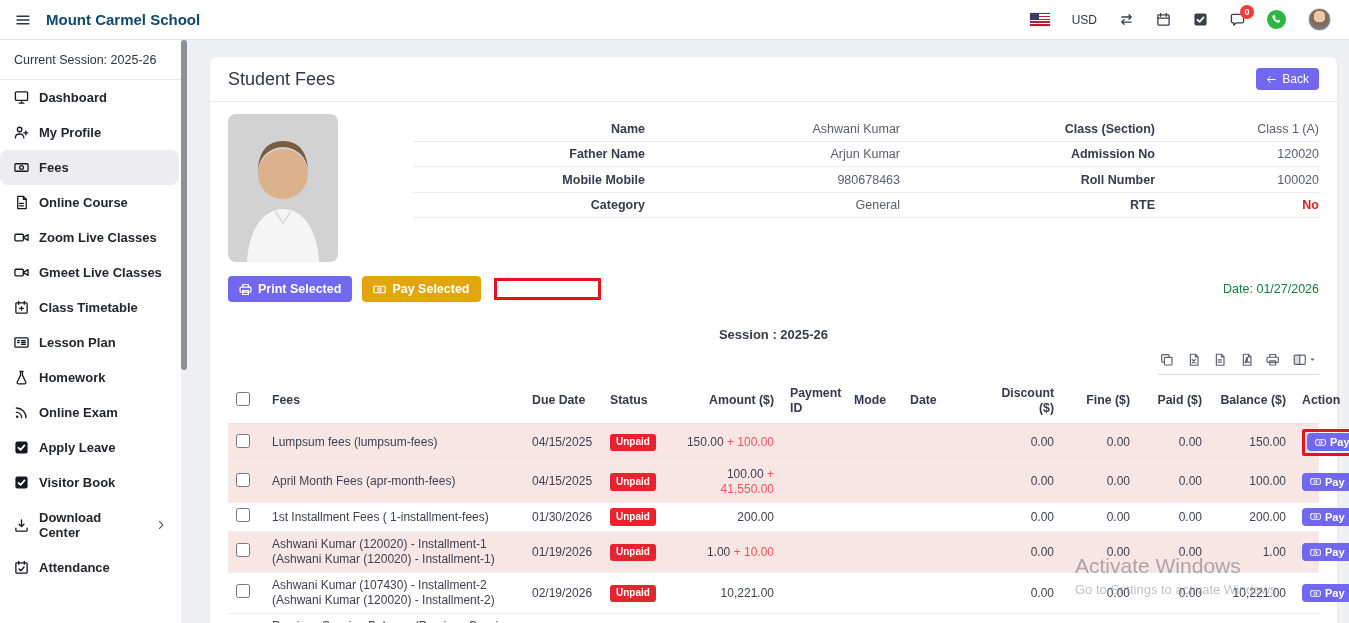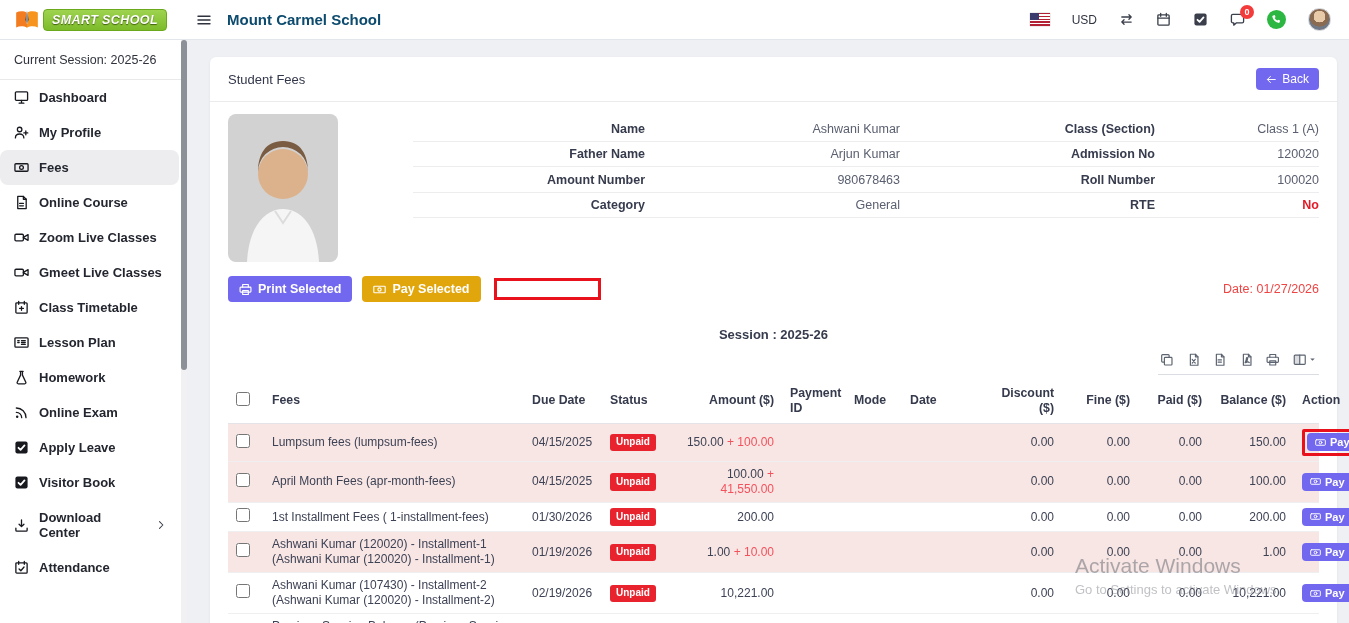--- a/index.html
+++ b/index.html
@@ -30,37 +30,37 @@
   .session-label { font-size:12.5px; color:#30333d; padding:13px 14px 12px; border-bottom:1px solid #e9e9ec; }
   .side-item { display:flex; align-items:center; gap:10px; padding:10px 14px; font-size:13px; font-weight:700; color:#23262f; cursor:pointer; }
   .side-item.active { background:#ededef; border-radius:8px; margin-right:2px; }
   .si-icon { display:flex; font-size:15px; color:#17191f; }
   .si-chevron { margin-left:auto; display:flex; font-size:12px; color:#3c3f49; }
 
   
   .content { flex:1; position:relative; padding:17px 12px 0 23px; overflow:hidden; }
   .card { background:#fff; border-radius:6px; box-shadow:0 1px 3px rgba(20,20,40,.06); min-height:760px; }
   .card-header { display:flex; align-items:center; justify-content:space-between; padding:11px 18px; border-bottom:1px solid #ebebee; }
-  .card-title { font-size:13px; font-weight:400; color:#33374a; }
+  .card-title { font-size:18px; font-weight:400; color:#33374a; }
   .back-btn { background:#7267ef; color:#fff; border:none; border-radius:4px; font-size:12px; padding:4px 10px; display:flex; align-items:center; gap:5px; font-family:inherit; cursor:pointer; }
 
   .info-section { display:flex; padding:12px 18px 14px; gap:75px; }
   .photo { width:110px; height:148px; border-radius:8px; overflow:hidden; flex:0 0 110px; }
   .details { flex:1; padding-top:2px;text-align:right; }
   .detail-row { display:grid; grid-template-columns:232px 255px 255px 1fr; border-bottom:1px solid #ededf0; padding:5.5px 0 5px; font-size:12.5px; align-items:center; }
   .d-label { font-weight:700; color:#363b4d; }
   .d-value { color:#5b6070; }
   .d-value.danger { color:#e11b28; font-weight:700; }
 
   .actions-row { display:flex; align-items:center; padding:0 18px; gap:10px; }
   .btn { border:none; border-radius:4px; color:#fff; font-weight:700; font-size:12.5px; padding:6px 11px; display:flex; align-items:center; gap:6px; font-family:inherit; cursor:pointer; }
   .btn-print { background:#7267ef; }
   .btn-pay { background:#e2a60d; }
   .annot-box { width:107px; height:22px; border:3px solid #e8111c; background:#fff; margin-left:3px; }
-  .date-label { margin-left:auto; font-size:12.5px; color:#ef4444;text-align:center; }
+  .date-label { margin-left:auto; font-size:12.5px; color:#15803d;text-align:center; }
 
   .session-heading { text-align:center; font-weight:700; font-size:13px; color:#363b4d; margin-top:25px; }
 
   .export-row { display:flex; justify-content:flex-end; padding:0 18px; margin-top:11px; }
   .export-group { display:flex; gap:13px; align-items:center; color:#5c6470; border-bottom:1px solid #dadde2; padding:0 2px 7px; }
   .exp { display:flex; font-size:13.5px; background:none; border:none; color:inherit; cursor:pointer; align-items:center; gap:2px; }
   .caret { font-size:9px; display:flex; }
 
   .fees-table-wrap { padding:0 18px; margin-top:5px; }
   table.fees { width:100%; border-collapse:collapse; table-layout:fixed; font-size:12px; color:#3d4254; }
@@ -77,31 +77,20 @@
   td.action-cell { text-align:right; }
 
   .watermark { position:absolute; left:888px; top:514px; pointer-events:none; z-index:10; }
   .wm1 { font-size:21px; color:rgba(110,112,118,.55); }
   .wm2 { font-size:13px; color:rgba(130,132,140,.5); margin-top:4px; white-space:nowrap; }
 </style>
 </head>
 <body>
 
 <header class="navbar">
-  <div class="logo-zone">
-    <span style="display:flex;">
-      <svg viewBox="0 0 24 20" width="26" height="22">
-          <path d="M2 3c3-1.6 7-1.6 10 .2v14c-3-1.8-7-1.8-10-.2z" fill="#f47c20"></path>
-          <path d="M22 3c-3-1.6-7-1.6-10 .2v14c3-1.8 7-1.8 10-.2z" fill="#f7941d"></path>
-          <path d="M12 1.6l-1.6 8.2L12 13.4l1.6-3.6z" fill="#4a4a4a"></path>
-          <path d="M12 1.6v11.8" stroke="#e9e9e9" stroke-width=".8"></path>
-        </svg>
-    </span>
-    <span class="brand-pill">SMART SCHOOL</span>
-  </div>
   <button class="hamburger">
       <span style="display:flex;">
         <svg viewBox="0 0 16 16" width="1em" height="1em" fill="none" stroke="currentColor" stroke-width="1.4" stroke-linecap="round" stroke-linejoin="round">
           <path d="M2 4.2h12M2 8h12M2 11.8h12"></path>
         </svg>
       </span>
     </button>
   <div class="school-title">Mount Carmel School</div>
   <div class="nav-icons">
     <span class="flag"></span>
@@ -324,21 +313,21 @@
             <span class="d-label">Class (Section)</span>
             <span class="d-value">Class 1 (A)</span>
           </div>
           <div class="detail-row">
             <span class="d-label">Father Name</span>
             <span class="d-value">Arjun Kumar</span>
             <span class="d-label">Admission No</span>
             <span class="d-value">120020</span>
           </div>
           <div class="detail-row">
-            <span class="d-label">Amount Number</span>
+            <span class="d-label">Mobile Mobile</span>
             <span class="d-value">980678463</span>
             <span class="d-label">Roll Number</span>
             <span class="d-value">100020</span>
           </div>
           <div class="detail-row">
             <span class="d-label">Category</span>
             <span class="d-value">General</span>
             <span class="d-label">RTE</span>
             <span class="d-value danger">No</span>
           </div>

